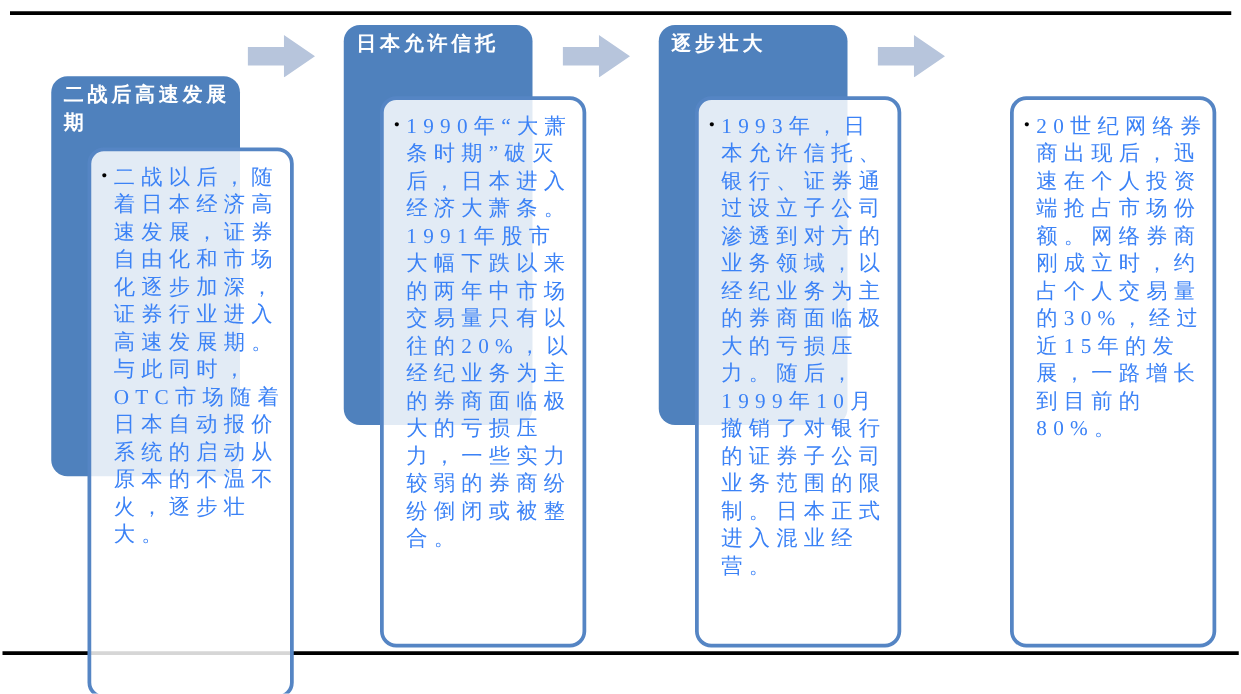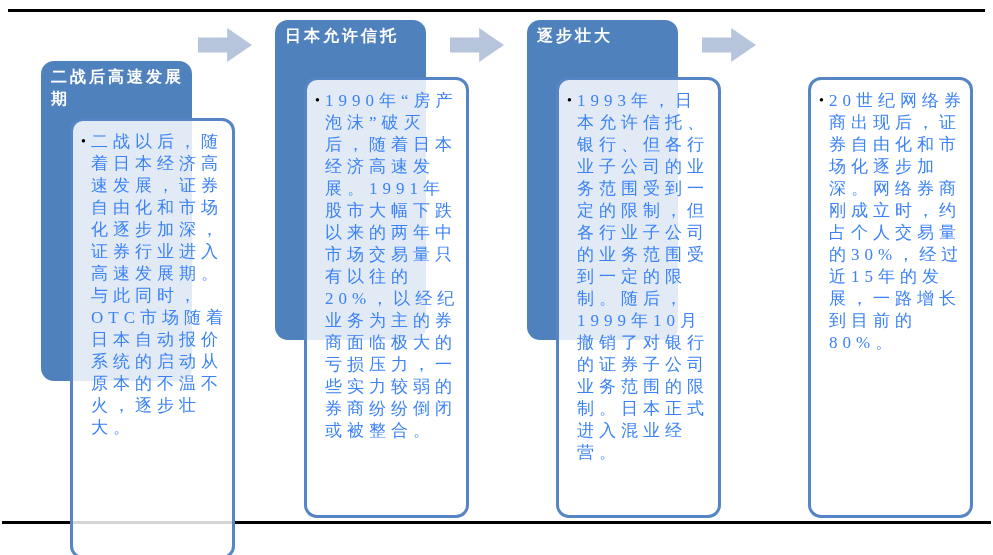--- a/index.html
+++ b/index.html
@@ -94,46 +94,46 @@
 
   <div class="arrow a0"></div>
 
   <div class="stage s1">
     <div class="panel">
       <div class="panel-title">日本允许信托</div>
     </div>
     <div class="textbox">
       <div class="bullet-row">
         <span class="bullet">•</span>
-        <p class="body-text">1990年“房产泡沫”破灭后，随着日本经济高速发展。1991年股市大幅下跌以来的两年中市场交易量只有以往的20%，以经纪业务为主的券商面临极大的亏损压力，一些实力较弱的券商纷纷倒闭或被整合。</p>
+        <p class="body-text">1990年“大萧条时期”破灭后，日本进入经济大萧条。1991年股市大幅下跌以来的两年中市场交易量只有以往的20%，以经纪业务为主的券商面临极大的亏损压力，一些实力较弱的券商纷纷倒闭或被整合。</p>
       </div>
     </div>
   </div>
 
   <div class="arrow a1"></div>
 
   <div class="stage s2">
     <div class="panel">
       <div class="panel-title">逐步壮大</div>
     </div>
     <div class="textbox">
       <div class="bullet-row">
         <span class="bullet">•</span>
-        <p class="body-text">1993年，日本允许信托、银行、但各行业子公司的业务范围受到一定的限制，但各行业子公司的业务范围受到一定的限制。随后，1999年10月撤销了对银行的证券子公司业务范围的限制。日本正式进入混业经营。</p>
+        <p class="body-text">1993年，日本允许信托、银行、证券通过设立子公司渗透到对方的业务领域，以经纪业务为主的券商面临极大的亏损压力。随后，1999年10月撤销了对银行的证券子公司业务范围的限制。日本正式进入混业经营。</p>
       </div>
     </div>
   </div>
 
   <div class="arrow a2"></div>
 
   <div class="stage s3">
     <div class="textbox">
       <div class="bullet-row">
         <span class="bullet">•</span>
-        <p class="body-text">20世纪网络券商出现后，证券自由化和市场化逐步加深。网络券商刚成立时，约占个人交易量的30%，经过近15年的发展，一路增长到目前的80%。</p>
+        <p class="body-text">20世纪网络券商出现后，迅速在个人投资端抢占市场份额。网络券商刚成立时，约占个人交易量的30%，经过近15年的发展，一路增长到目前的80%。</p>
       </div>
     </div>
   </div>
 
   <div class="rule bottom"></div>
 
 
 </div>
 
 </body></html>

